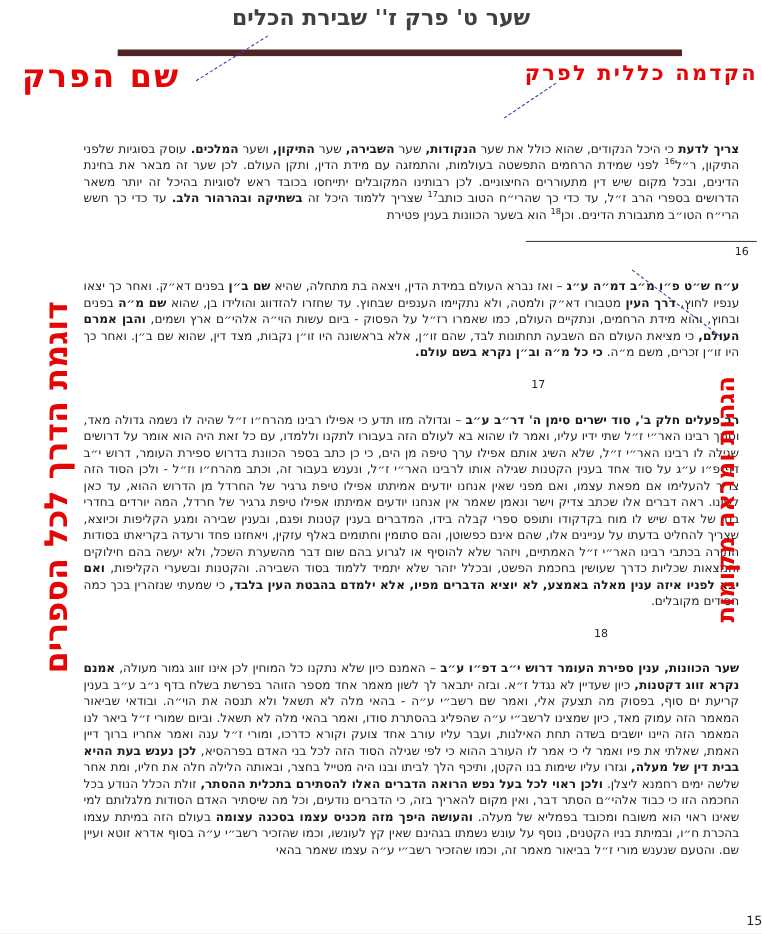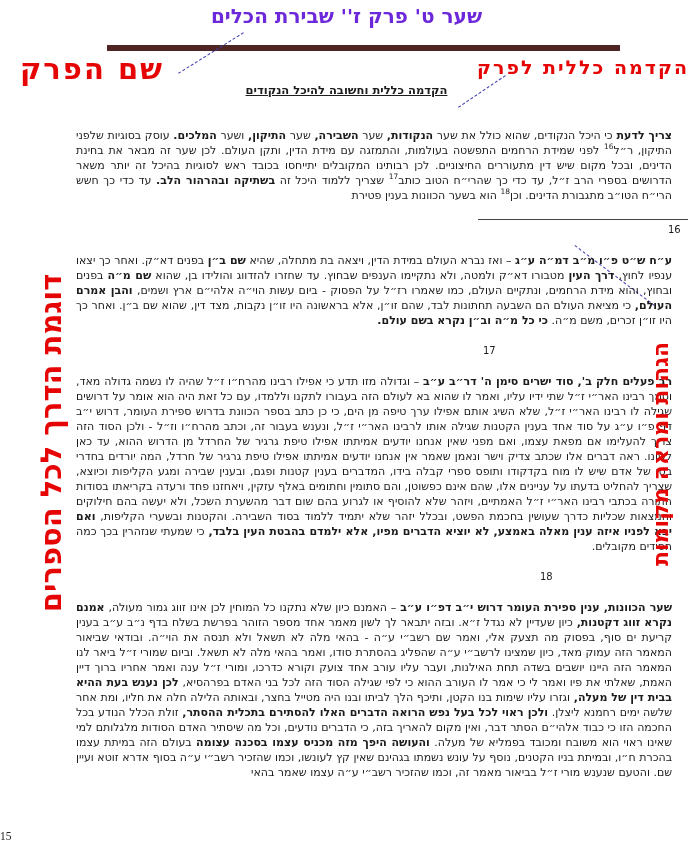--- a/index.html
+++ b/index.html
@@ -9,21 +9,21 @@
     background:#ffffff;
     overflow:hidden;
     font-family:"DejaVu Sans","DejaVu Serif",sans-serif;
     color:#1c1c1c;
   }
   
   .doc-title{
     position:absolute;top:4px;left:0;right:0;
     text-align:center;
     font-size:20px;font-weight:bold;
-    color:#6d28d9;
+    color:#404040;
     direction:rtl;
   }
   .title-rule{
     position:absolute;left:107px;top:45px;width:513px;height:6px;
     background:#4e2424;
   }
   .section-heading{
     position:absolute;left:0;right:0;top:83px;
     text-align:center;direction:rtl;
     font-size:11.5px;font-weight:bold;
@@ -80,39 +80,38 @@
     direction:ltr;text-align:left;
     font-size:10px;line-height:14px;
   }
   .fn-num-16{padding-left:608px;}
   .fn-num-17{padding-left:423px;}
   .fn-num-18{padding-left:480px;}
   .footnote-text{margin-left:15px;}
   
   .page-number{
     position:absolute;left:0;right:0;top:830px;
-    text-align:left;font-size:11.5px;color:#222;font-family:Liberation Serif, serif;
+    text-align:right;font-size:11.5px;color:#222;
   }
 </style>
 </head>
 <body>
 
 <div class="page">
 
   <div class="doc-title">שער ט' פרק ז'' שבירת הכלים</div>
   <div class="title-rule"></div>
 
   <div class="red-note chapter-name-note">שם הפרק</div>
   <div class="red-note intro-note">הקדמה כללית לפרק</div>
 
   <div class="callout-line line-1"></div>
   <div class="callout-line line-2"></div>
   <div class="callout-line line-3"></div>
 
-  <div class="section-heading">הקדמה כללית וחשובה להיכל הנקודים</div>
 
   <div class="main-column">
     <p class="body-paragraph"><b>צריך לדעת </b><span>כי היכל הנקודים, שהוא כולל את שער </span><b>הנקודות,</b><span> שער </span><b>השבירה,</b><span> שער </span><b>התיקון,</b><span> ושער </span><b>המלכים.</b><span> עוסק בסוגיות שלפני התיקון, ר״ל</span><sup>16</sup><span> לפני שמידת הרחמים התפשטה בעולמות, והתמזגה עם מידת הדין, ותקן העולם. לכן שער זה מבאר את בחינת הדינים, ובכל מקום שיש דין מתעוררים החיצוניים. לכן רבותינו המקובלים יתייחסו בכובד ראש לסוגיות בהיכל זה יותר משאר הדרושים בספרי הרב ז״ל, עד כדי כך שהרי״ח הטוב כותב</span><sup>17</sup><span> שצריך ללמוד היכל זה </span><b>בשתיקה ובהרהור הלב.</b><span> עד כדי כך חשש הרי״ח הטו״ב מתגבורת הדינים. וכן</span><sup>18</sup><span> הוא בשער הכוונות בענין פטירת</span></p>
 
     <div class="footnote-separator"></div>
 
     <div class="footnote-number fn-num-16">16</div>
     <p class="footnote-text"><b>ע״ח ש״ט פ״ו מ״ב דמ״ה ע״ג</b><span> – ואז נברא העולם במידת הדין, ויצאה בת מתחלה, שהיא </span><b>שם ב״ן</b><span> בפנים דא״ק. ואחר כך יצאו ענפיו לחוץ, </span><b>דרך העין</b><span> מטבורו דא״ק ולמטה, ולא נתקיימו הענפים שבחוץ. עד שחזרו להזדווג והולידו בן, שהוא </span><b>שם מ״ה</b><span> בפנים ובחוץ, והוא מידת הרחמים, ונתקיים העולם, כמו שאמרו רז״ל על הפסוק - ביום עשות הוי״ה אלהי״ם ארץ ושמים, </span><b>והבן אמרם העולם,</b><span> כי מציאת העולם הם השבעה תחתונות לבד, שהם זו״ן, אלא בראשונה היו זו״ן נקבות, מצד דין, שהוא שם ב״ן. ואחר כך היו זו״ן זכרים, משם מ״ה. </span><b>כי כל מ״ה וב״ן נקרא בשם עולם.</b></p>
 
     <div class="footnote-number fn-num-17">17</div>

